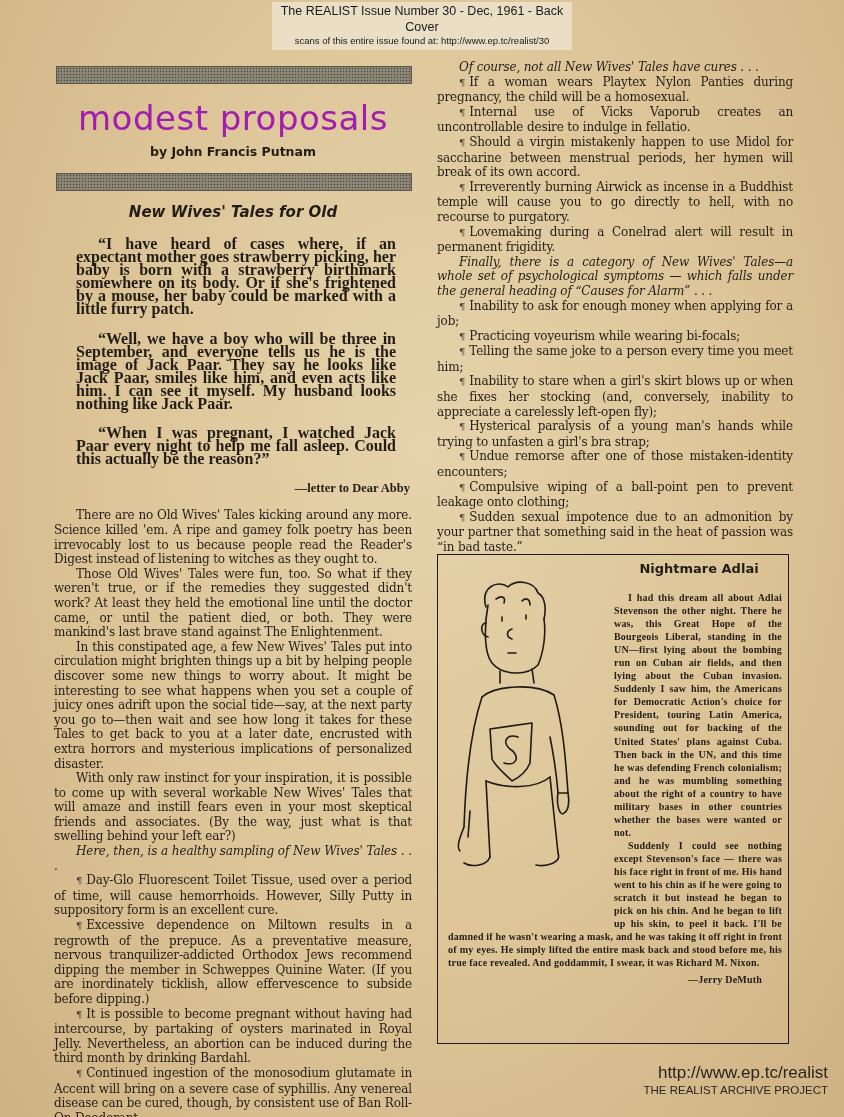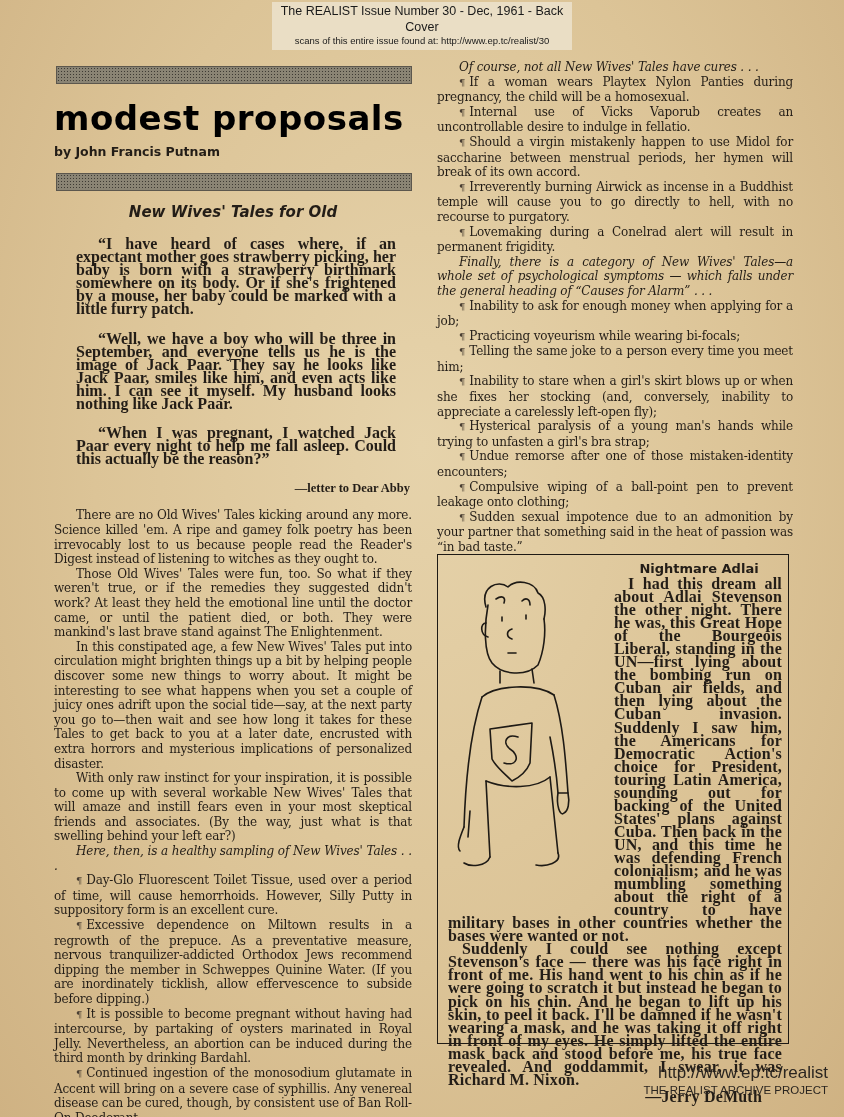--- a/index.html
+++ b/index.html
@@ -20,25 +20,25 @@
   .colR { position: absolute; left: 437px; top: 60px; width: 356px; }
 
   .halftone {
     height: 16px; width: 354px; margin-left: 2px;
     background-color: #8a8474;
     background-image: radial-gradient(#3d3a33 35%, transparent 38%);
     background-size: 3px 3px;
     border: 1px solid #5c574d;
   }
   .title {
-    text-align: left; font-family: "DejaVu Sans", sans-serif; font-weight: bold;
-    font-size: 34px; letter-spacing: 0.5px; margin: 14px 0 0 0; line-height: 40px; color: #000000;
+    text-align: center; font-family: "DejaVu Sans", sans-serif; font-weight: normal;
+    font-size: 34px; letter-spacing: 0.5px; margin: 14px 0 0 0; line-height: 40px; color: #a21caf;
   }
   .byline {
-    text-align: left; font-family: "DejaVu Sans", sans-serif; font-weight: bold;
+    text-align: center; font-family: "DejaVu Sans", sans-serif; font-weight: bold;
     font-size: 12.5px; margin: 6px 0 14px 0;
   }
   .subhead {
     text-align: center; font-family: "DejaVu Sans", sans-serif; font-weight: bold;
     font-style: italic; font-size: 15px; margin: 12px 0 2px 0;
   }
   .quote p {
     font-family: "Liberation Serif", serif; font-weight: bold; font-size: 16px;
     line-height: 13.1px; text-align: justify; margin: 16px; text-indent: 22px; padding-left: 6px;
   }
@@ -56,22 +56,22 @@
   .box {
     position: absolute; left: 437px; top: 554px; width: 350px; height: 488px;
     border: 1.5px solid #1e1a15; padding: 0;
   }
   .cartoon { position: absolute; left: 8px; top: 12px; width: 150px; height: 300px; }
   .box-title {
     position: absolute; left: 176px; top: 6px; width: 170px; text-align: center;
     font-family: "DejaVu Sans", sans-serif; font-weight: bold; font-size: 13px;
   }
   .box-text {
-    position: absolute; left: 10px; top: 22px; width: 334px;
-    font-family: "Liberation Serif", serif; font-weight: bold; font-size: 16px;
+    position: absolute; left: 10px; top: 36px; width: 334px;
+    font-family: "Liberation Serif", serif; font-weight: bold; font-size: 10px;
     line-height: 13.05px; text-align: justify; letter-spacing: 0.2px;
   }
   .box-text .float-space { float: left; width: 166px; height: 336px; }
   .box-text p { margin: 0; text-indent: 14px; }
   .box-text .sig { text-align: right; margin-top: 4px; padding-right: 20px; text-indent: 0; }
 
   .footer {
     position: absolute; left: 628px; top: 1063px; width: 200px;
     font-family: "Liberation Sans", sans-serif; color: #2a2520; text-align: right;
   }

